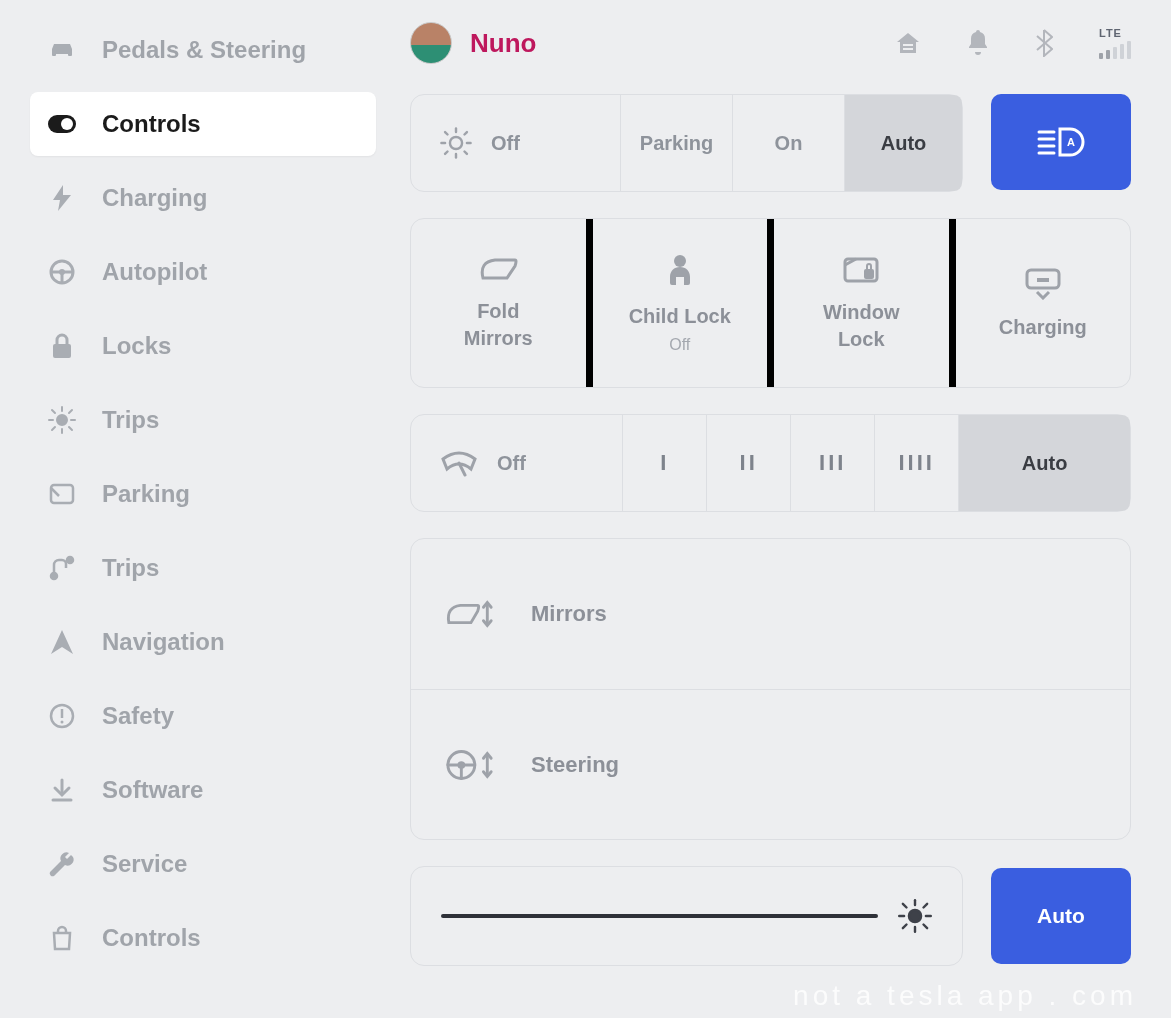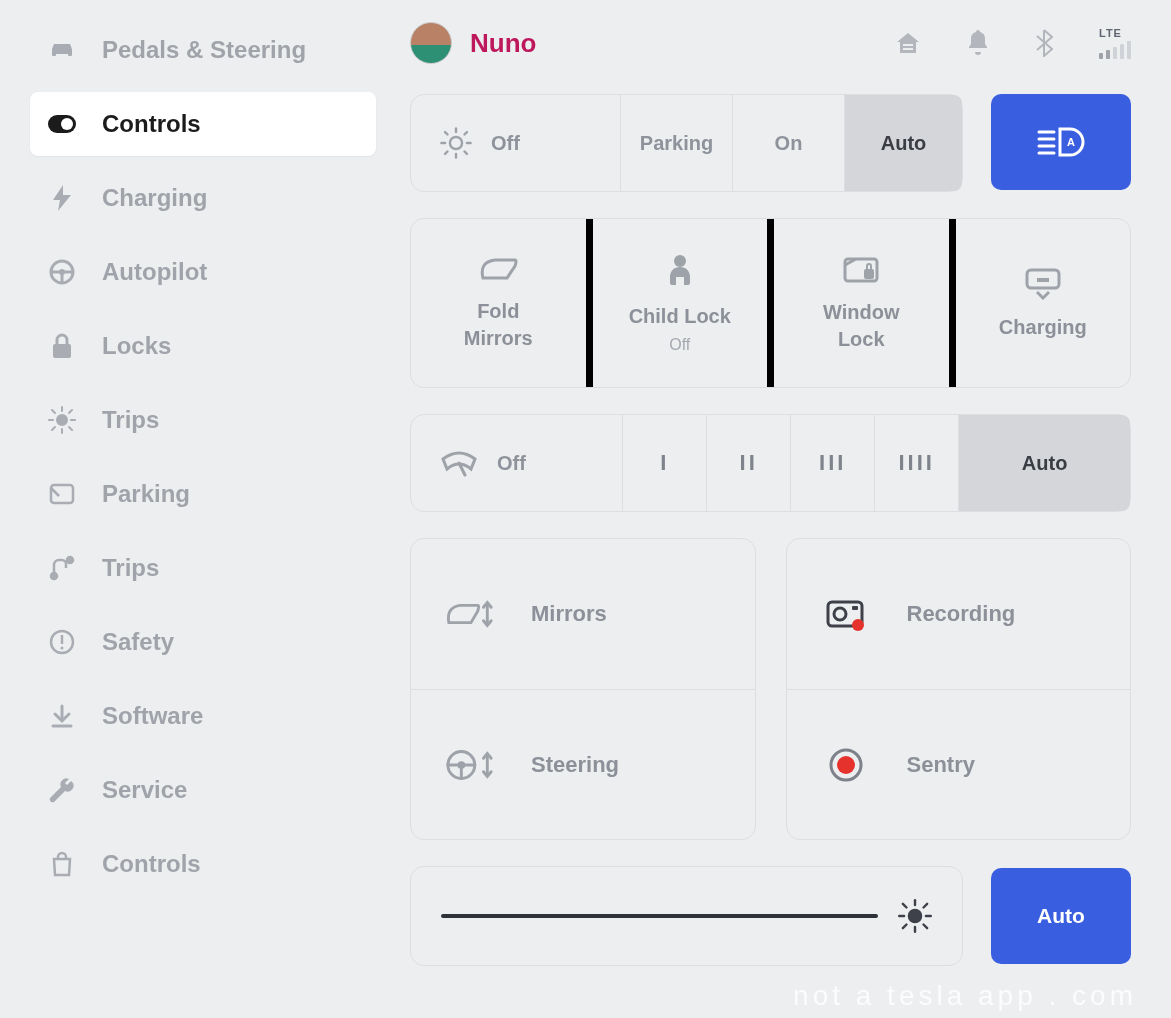--- a/index.html
+++ b/index.html
@@ -137,20 +137,28 @@
     </div>
     <div class="side-item">
       <span class="ico">
         <svg width="26" height="26" viewBox="0 0 26 26" fill="none" stroke="currentColor" stroke-width="2.5">
             <circle cx="5" cy="21" r="3" fill="currentColor"></circle>
             <circle cx="21" cy="5" r="3" fill="currentColor"></circle>
             <path d="M5 18V10a5 5 0 015-5h3a4 4 0 014 4v4"></path>
           </svg>
       </span>
       <span>Trips</span>
+    </div>
+    <div class="side-item">
+      <span class="ico">
+        <svg width="22" height="24" viewBox="0 0 22 24" fill="currentColor">
+            <path d="M11 0l11 24-11-7L0 24z"></path>
+          </svg>
+      </span>
+      <span>Navigation</span>
     </div>
     <div class="side-item">
       <span class="ico">
         <svg width="26" height="26" viewBox="0 0 26 26" fill="none" stroke="currentColor" stroke-width="2.5">
             <circle cx="13" cy="13" r="11"></circle>
             <line x1="13" y1="6" x2="13" y2="15"></line>
             <circle cx="13" cy="19" r="1.5" fill="currentColor" stroke="none"></circle>
           </svg>
       </span>
       <span>Safety</span>
@@ -359,42 +367,20 @@
                 <path d="M3 17h28M17 17v14"></path>
                 <circle cx="17" cy="17" r="4" fill="#9ea2a9" stroke="none"></circle>
                 <line x1="44" y1="6" x2="44" y2="28"></line>
                 <polyline points="40,10 44,5 48,10" fill="none"></polyline>
                 <polyline points="40,24 44,29 48,24" fill="none"></polyline>
               </svg>
           </span>
           <span>Steering</span>
         </div>
       </div>
-      <div class="panel">
-        <div class="stack-row">
-          <span class="ico-wrap">
-            <svg width="44" height="34" viewBox="0 0 44 34">
-                <rect x="4" y="5" width="34" height="24" rx="4" fill="none" stroke="#3e4149" stroke-width="3"></rect>
-                <circle cx="16" cy="17" r="6" fill="none" stroke="#3e4149" stroke-width="3"></circle>
-                <rect x="28" y="9" width="6" height="4" rx="1" fill="#3e4149"></rect>
-                <circle cx="34" cy="28" r="6" fill="#e5322d"></circle>
-              </svg>
-          </span>
-          <span>Recording</span>
-        </div>
-        <div class="stack-row">
-          <span class="ico-wrap">
-            <svg width="36" height="36" viewBox="0 0 36 36">
-                <circle cx="18" cy="18" r="15" fill="none" stroke="#7d8189" stroke-width="3"></circle>
-                <circle cx="18" cy="18" r="9" fill="#e5322d"></circle>
-              </svg>
-          </span>
-          <span>Sentry</span>
-        </div>
-      </div>
     </div>
 
     <div class="bright-row">
       <div class="panel bright-panel">
         <div class="track"></div>
         <span>
           <svg width="34" height="34" viewBox="0 0 28 28" fill="none" stroke="#3e4149" stroke-width="2">
               <circle cx="14" cy="14" r="5" fill="#3e4149"></circle>
               <g stroke-linecap="round">
                 <line x1="14" y1="1" x2="14" y2="5"></line>

